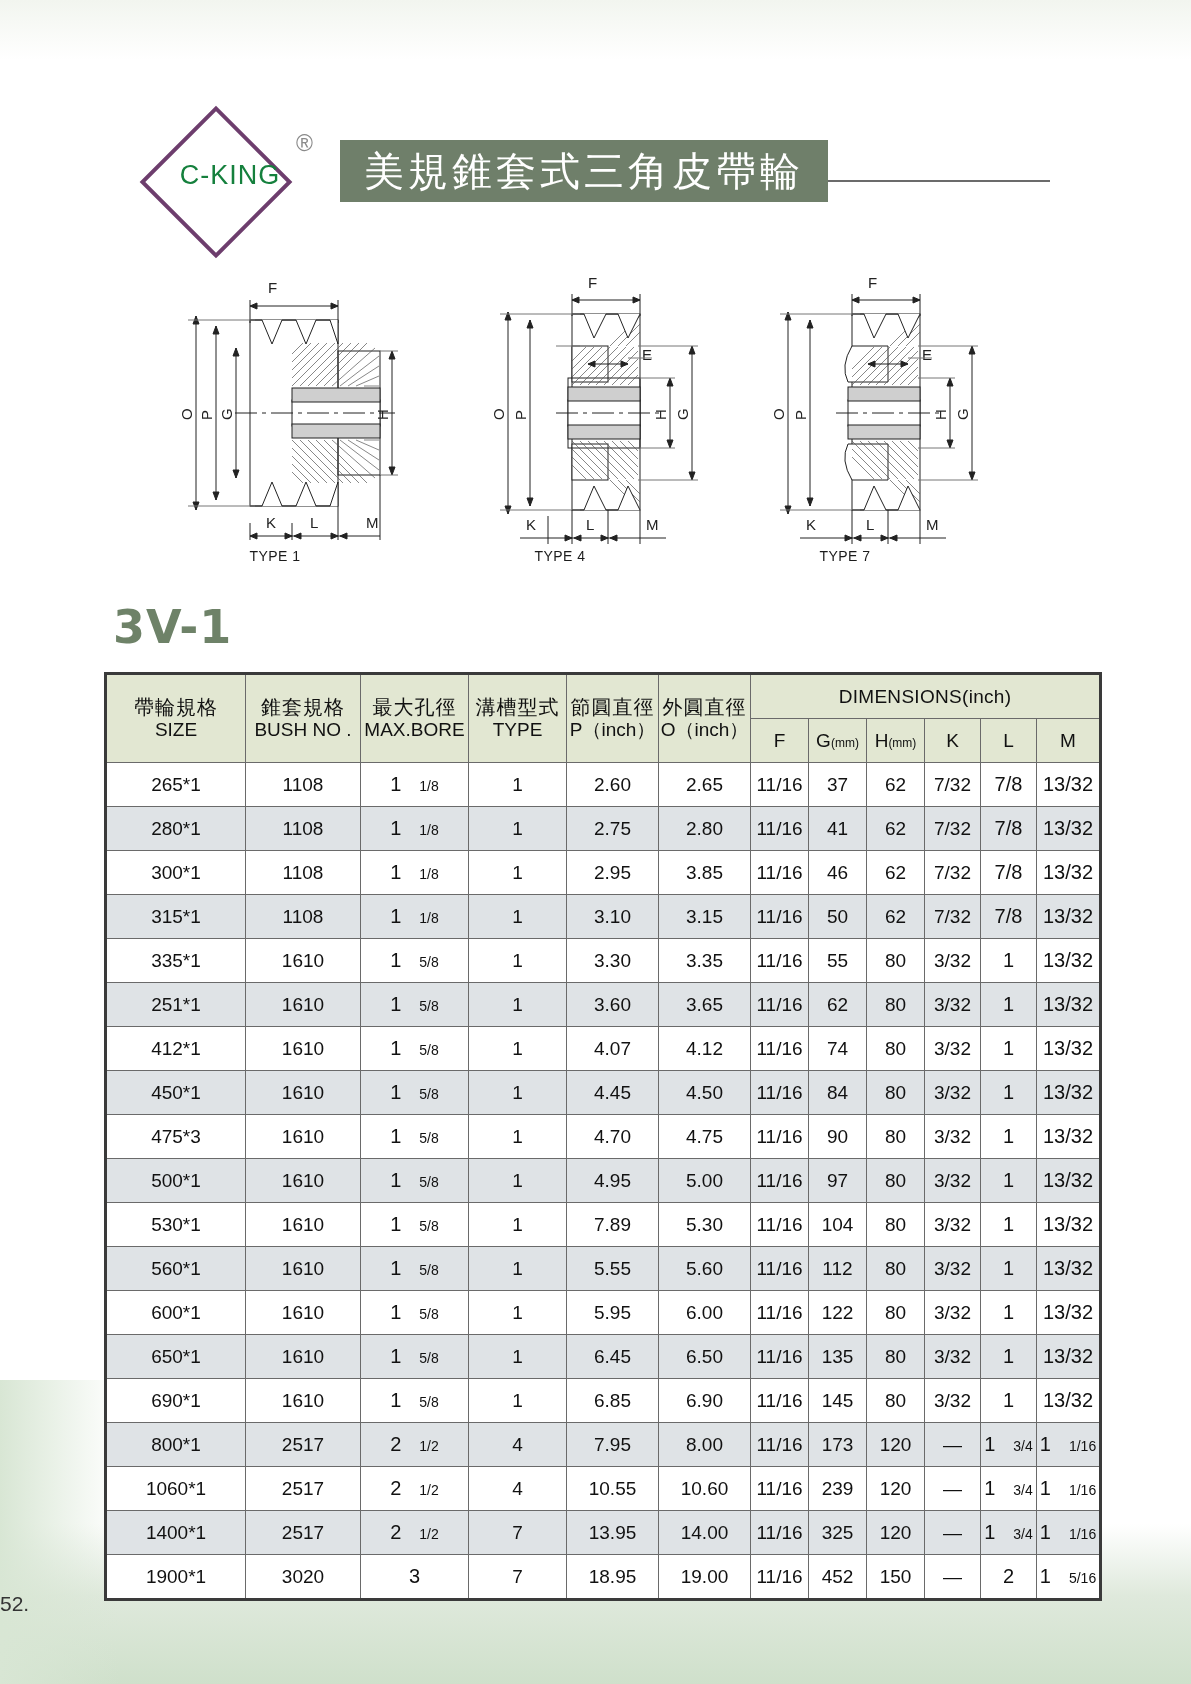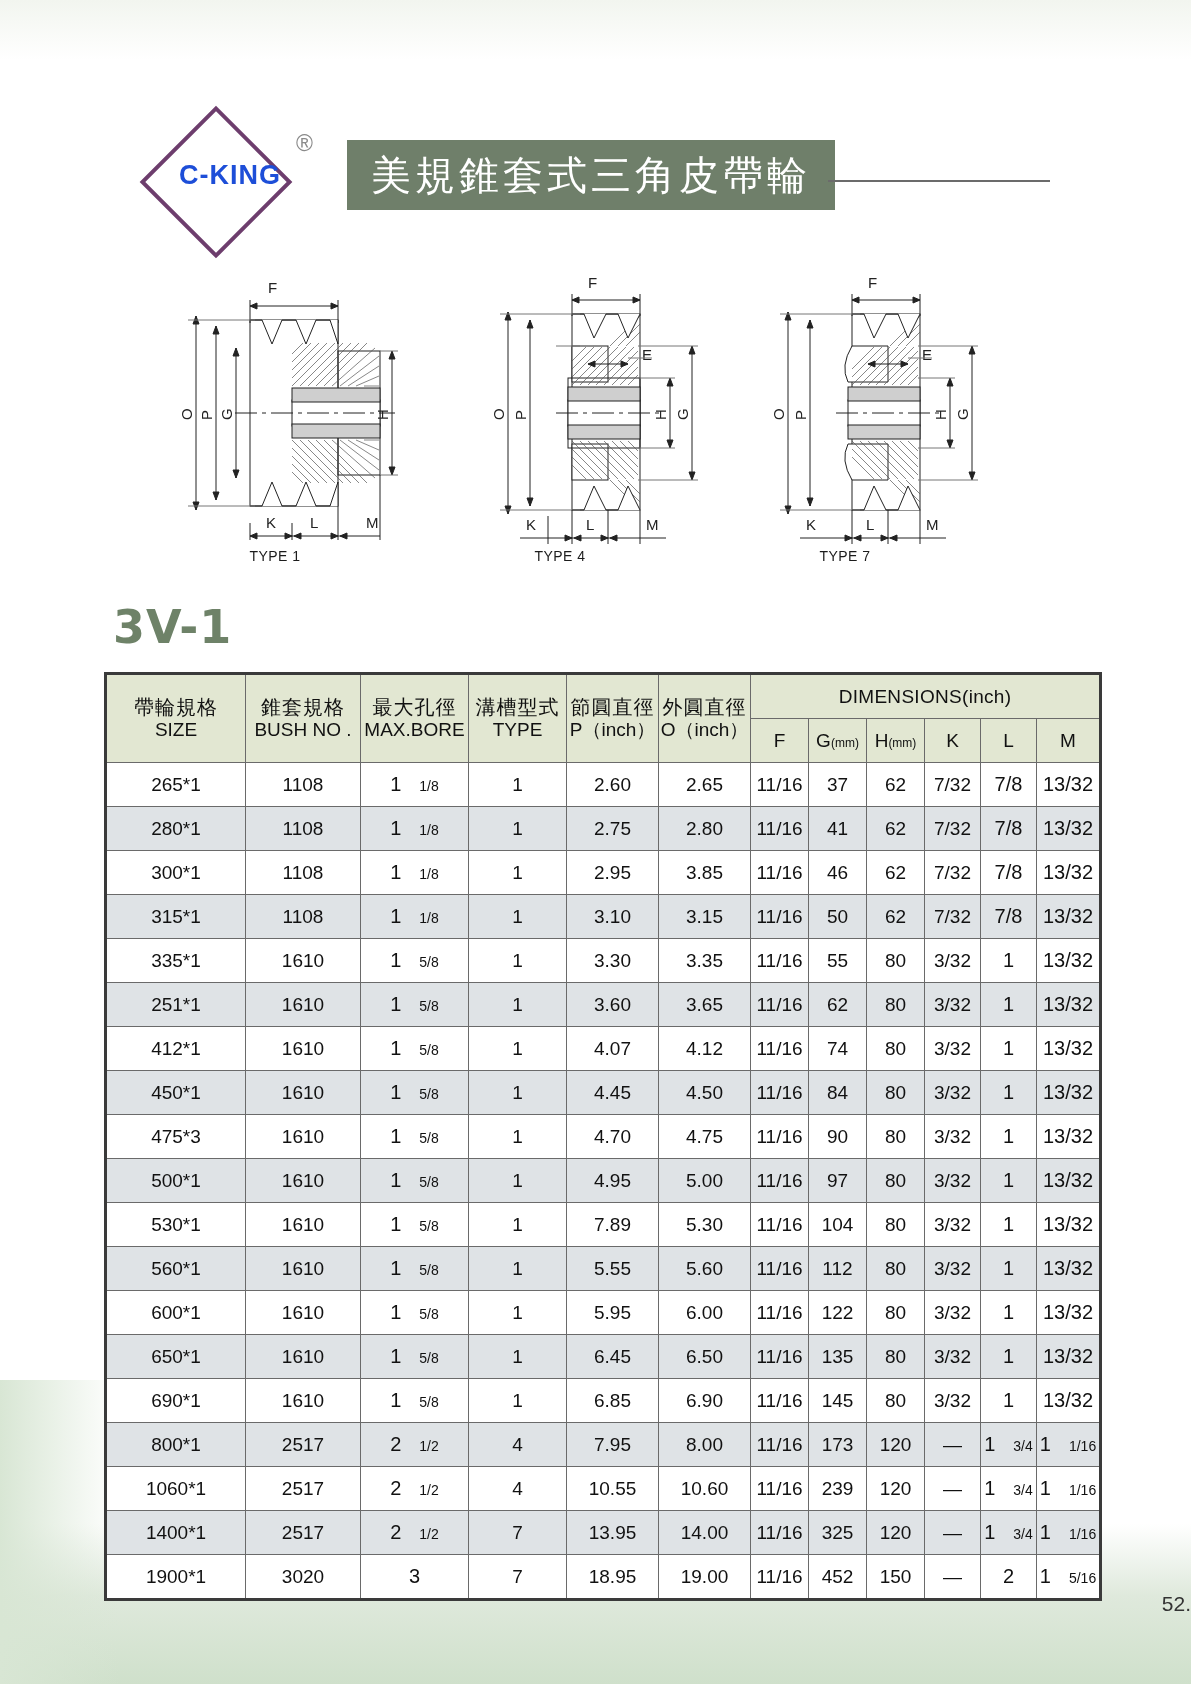--- a/index.html
+++ b/index.html
@@ -50,40 +50,39 @@
     border: 4px solid #6d3d6d;
     transform: rotate(45deg);
     box-sizing: border-box;
   }
   .logo-text {
     position: absolute;
     left: 0px; top: 42px;
     width: 180px;
     text-align: center;
     font-family: "Liberation Sans", sans-serif;
-    font-weight: bold;
+    font-weight: normal;
     font-size: 27px;
     letter-spacing: 1px;
-    color: #1d4ed8;
+    color: #15803d;
   }
   .logo-reg {
     position: absolute;
     left: 156px; top: 12px;
     font-size: 23px;
     color: #8a8a8a;
   }
   .title-bar {
     position: absolute;
     left: 340px; top: 22px;
-    width: 488px; height: 70px;
+    width: 488px; height: 62px;
     background: #6f7f6a;
     display: flex;
     align-items: center;
     justify-content: center;
-    margin-left: 7px;
   }
   .title-bar-text {
     color: #ffffff;
     font-size: 40px;
     letter-spacing: 4px;
     font-family: "DejaVu Sans", sans-serif;
     font-weight: 500;
   }
   .title-rule {
     position: absolute;
@@ -205,21 +204,21 @@
   col.c-h      { width: 58px;  }
   col.c-k      { width: 56px;  }
   col.c-l      { width: 56px;  }
   col.c-m      { width: 64px;  }
 
   
   .page-number {
     position: absolute;
     left: 0; top: 1592px;
     width: 1191px;
-    text-align: right;
+    text-align: left;
     font-size: 21px;
     color: #333;
   }
 </style>
 </head>
 <body>
 
 <div class="page-bg-top"></div>
 <div class="page-bg-bottom"></div>
 <div class="page-bg-left"></div>

